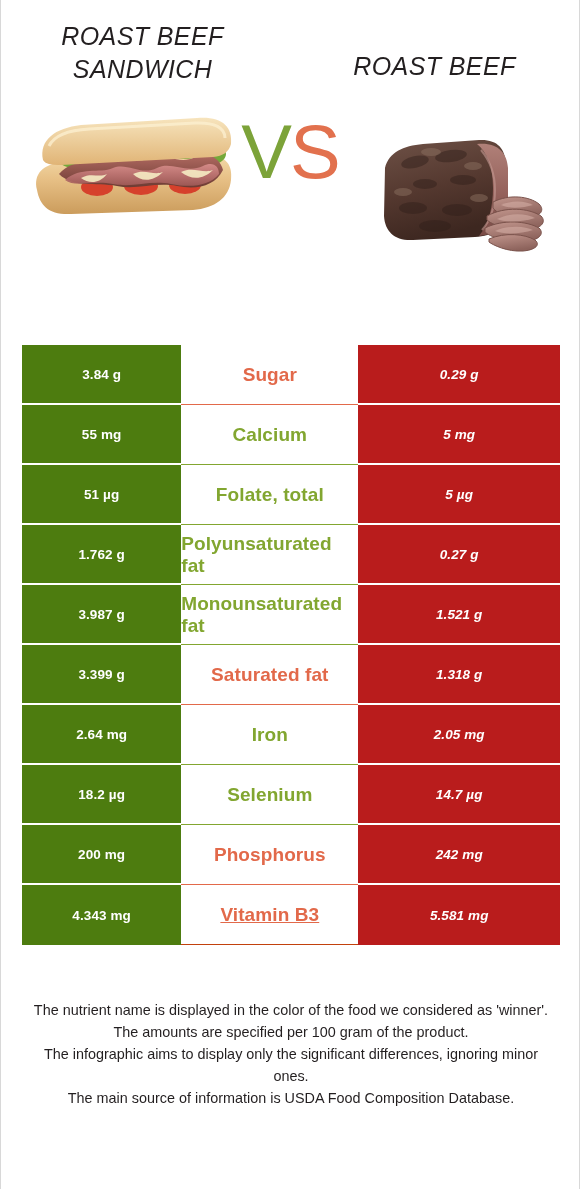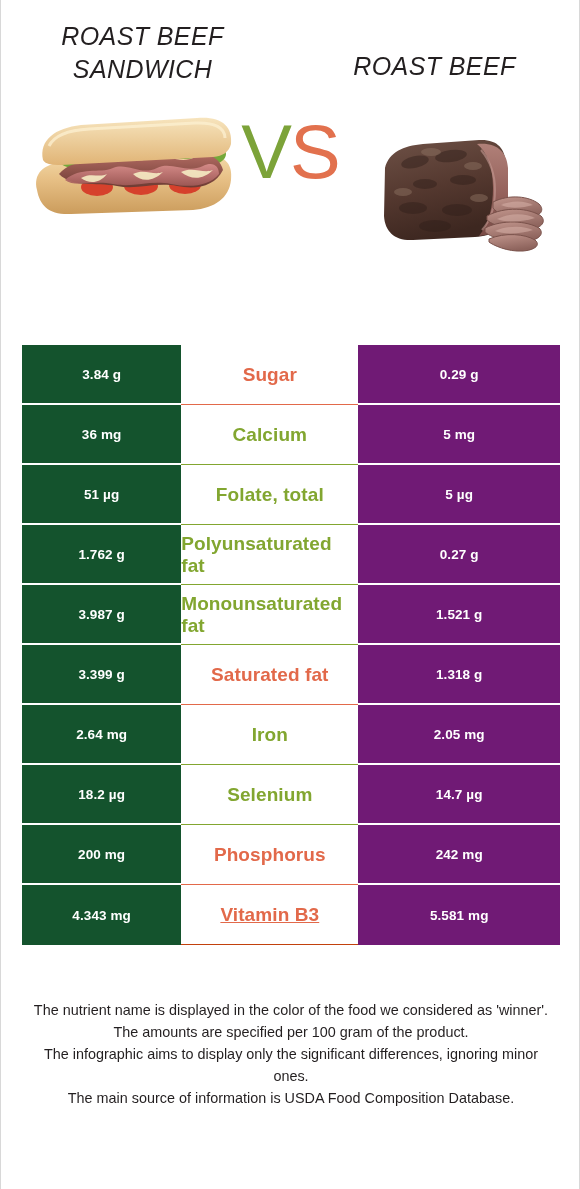--- a/index.html
+++ b/index.html
@@ -90,35 +90,36 @@
     display: flex;
     align-items: center;
     justify-content: center;
     box-sizing: border-box;
     font-size: 13.5px;
     font-weight: 600;
     letter-spacing: 0.1px;
   }
   .cell-left {
     width: 169px;
-    background: #14532d;
+    background: #4d7c0f;
     color: #ffffff;
     border-bottom: 2px solid #ffffff;
   }
   .cell-mid {
     width: 188px;
     background: #ffffff;
     font-size: 19px;
     font-weight: 700;
   }
   .cell-right {
     width: 214px;
-    background: #701a75;
+    background: #b91c1c;
     color: #ffffff;
     border-bottom: 2px solid #ffffff;
+    font-style: italic;
   }
   .row:last-child .cell-left,
   .row:last-child .cell-right { border-bottom: none; }
 
   .cell-mid.win-green {
     color: #82a630;
     border-bottom: 1px solid #82a630;
   }
   .cell-mid.win-orange {
     color: #e2694a;
@@ -273,21 +274,21 @@
   </div>
 </div>
 
 <div class="table" id="nutrient-table">
     <div class="row">
       <div class="cell cell-left">3.84 g</div>
       <div class="cell cell-mid win-orange">Sugar</div>
       <div class="cell cell-right">0.29 g</div>
     </div>
     <div class="row">
-      <div class="cell cell-left">36 mg</div>
+      <div class="cell cell-left">55 mg</div>
       <div class="cell cell-mid win-green">Calcium</div>
       <div class="cell cell-right">5 mg</div>
     </div>
     <div class="row">
       <div class="cell cell-left">51 µg</div>
       <div class="cell cell-mid win-green">Folate, total</div>
       <div class="cell cell-right">5 µg</div>
     </div>
     <div class="row">
       <div class="cell cell-left">1.762 g</div>

